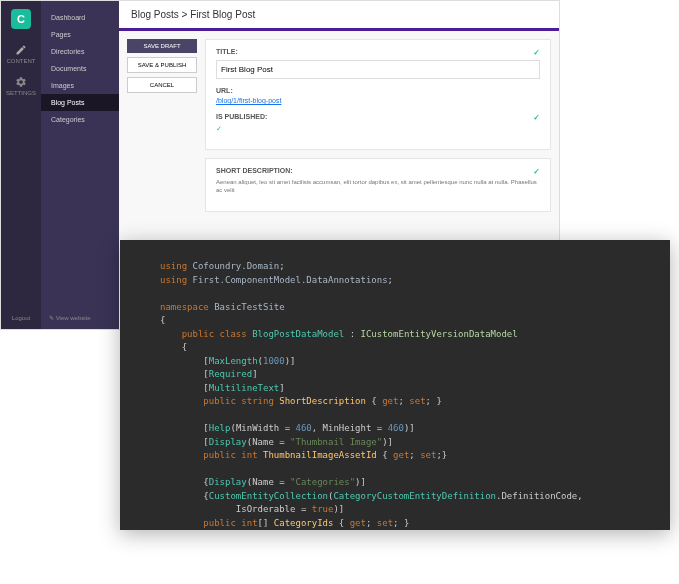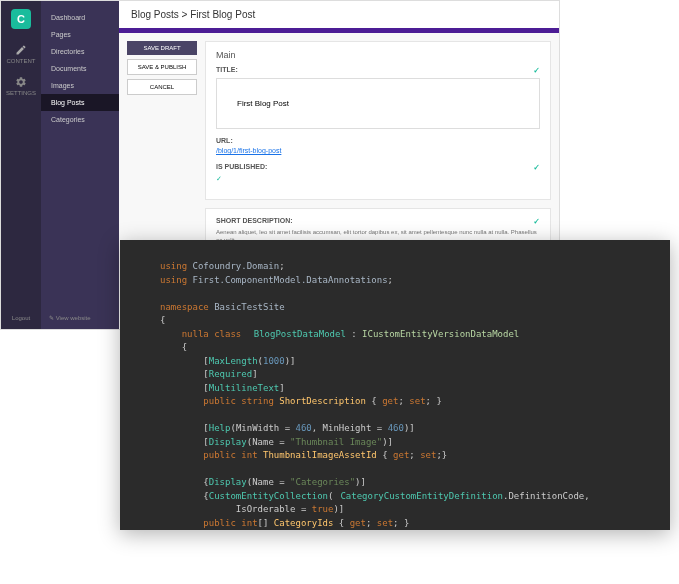--- a/index.html
+++ b/index.html
@@ -14,42 +14,42 @@
 .icon-rail .spacer { flex: 1; }
 .icon-rail .bottom { font-size: 6px; color: #888; margin-bottom: 8px; cursor: pointer; }
 
 .sidebar { width: 78px; background: #3a3356; color: #ccc; padding-top: 8px; }
 .sidebar .nav-item { padding: 5px 10px; font-size: 7px; cursor: pointer; }
 .sidebar .nav-item.active { background: #1a1626; color: #fff; }
 .sidebar .view-site { position: absolute; bottom: 8px; left: 48px; font-size: 6px; color: #888; cursor: pointer; }
 .sidebar .view-site::before { content: "✎ "; }
 
 .main { flex: 1; background: #fff; display: flex; flex-direction: column; }
-.breadcrumb { padding: 8px 12px; font-size: 10px; color: #333; border-bottom: 5px solid #4c1d95; }
+.breadcrumb { padding: 8px 12px; font-size: 10px; color: #333; border-bottom: 3px solid #4c1d95; }
 .content-area { flex: 1; display: flex; background: #f8f8f8; padding: 8px; gap: 8px; }
 
 .actions { width: 70px; display: flex; flex-direction: column; gap: 4px; }
 .actions button { font-size: 6px; padding: 4px 2px; border: 1px solid #ccc; background: #fff; cursor: pointer; }
 .actions button.primary { background: #4a4466; color: #fff; border: none; }
 
 .form-col { flex: 1; display: flex; flex-direction: column; gap: 8px; }
 .panel { background: #fff; border: 1px solid #e5e5e5; padding: 8px 10px; }
 .panel-title { font-size: 9px; color: #555; margin-bottom: 6px; display: flex; justify-content: space-between; align-items: center; }
 .panel-title .help { font-size: 7px; color: #888; cursor: pointer; }
 .field { margin-bottom: 8px; }
 .field-label { font-size: 7px; font-weight: bold; color: #555; display: flex; justify-content: space-between; }
 .field-label .check { color: #1abc9c; font-size: 8px; }
-.field input { width: 100%; padding: 20px; font-size: 8px; border: 1px solid #ddd; margin-top: 3px; }
+.field input { width: 100%; padding: 4px; font-size: 8px; border: 1px solid #ddd; margin-top: 3px; }
 .field .url-link { font-size: 7px; color: #1a73e8; text-decoration: underline; cursor: pointer; margin-top: 2px; display: inline-block; }
 .field .desc-text { font-size: 6px; color: #777; margin-top: 3px; line-height: 1.3; }
 
 .code-panel { position: absolute; top: 240px; left: 120px; width: 550px; height: 290px; background: #2b2b2b; color: #ccc; font-family: 'Courier New', monospace; font-size: 9px; padding: 20px 40px; line-height: 1.5; box-shadow: 0 4px 20px rgba(0,0,0,0.3); overflow: hidden; }
 .code-panel .kw { color: #cc7832; }
 .code-panel .ns { color: #a9b7c6; }
-.code-panel .cls { color: #4ec9b0; margin-left: 7px; }
+.code-panel .cls { color: #4ec9b0; }
 .code-panel .iface { color: #b8d7a3; }
 .code-panel .attr { color: #4ec9b0; text-align: right; }
 .code-panel .str { color: #6a8759; }
 .code-panel .num { color: #6897bb; }
 .code-panel .prop { color: #ffc66d; text-align: right; }
 .code-panel .typ { color: #cc7832; }
 .code-panel .bool { color: #cc7832; }
 </style>
 </head>
 <body>
@@ -87,21 +87,20 @@
   <div class="main">
     <div class="breadcrumb">Blog Posts &gt; First Blog Post</div>
     <div class="content-area">
       <div class="actions">
         <button class="primary">SAVE DRAFT</button>
         <button>SAVE &amp; PUBLISH</button>
         <button>CANCEL</button>
       </div>
       <div class="form-col">
         <div class="panel">
-          <div class="panel-title">Main</div>
           <div class="field">
             <div class="field-label">
                 <span>TITLE:</span>
                 <span class="check">✓</span>
               </div>
             <input type="text" value="First Blog Post" style="">
           </div>
           <div class="field">
             <div class="field-label">
                 <span>URL:</span>
@@ -129,21 +128,21 @@
     </div>
   </div>
 </div>
 
 <div class="code-panel">
 <pre><span class="kw">using</span> <span class="ns">Cofoundry.Domain</span>;
 <span class="kw">using</span> <span class="ns">First.ComponentModel.DataAnnotations</span>;
 
 <span class="kw">namespace</span> <span class="ns">BasicTestSite</span>
 {
-    <span class="kw">nulla class</span> <span class="cls">BlogPostDataModel</span> : <span class="iface">ICustomEntityVersionDataModel</span>
+    <span class="kw">public class</span> <span class="cls">BlogPostDataModel</span> : <span class="iface">ICustomEntityVersionDataModel</span>
     {
         [<span class="attr">MaxLength</span>(<span class="num">1000</span>)]
         [<span class="attr">Required</span>]
         [<span class="attr">MultilineText</span>]
         <span class="kw">public</span> <span class="typ">string</span> <span class="prop">ShortDescription</span> { <span class="kw">get</span>; <span class="kw">set</span>; }
 
         [<span class="attr">Help</span>(MinWidth = <span class="num">460</span>, MinHeight = <span class="num">460</span>)]
         [<span class="attr">Display</span>(Name = <span class="str">"Thumbnail Image"</span>)]
         <span class="kw">public</span> <span class="typ">int</span> <span class="prop">ThumbnailImageAssetId</span> { <span class="kw">get</span>; <span class="kw">set</span>;}
 

